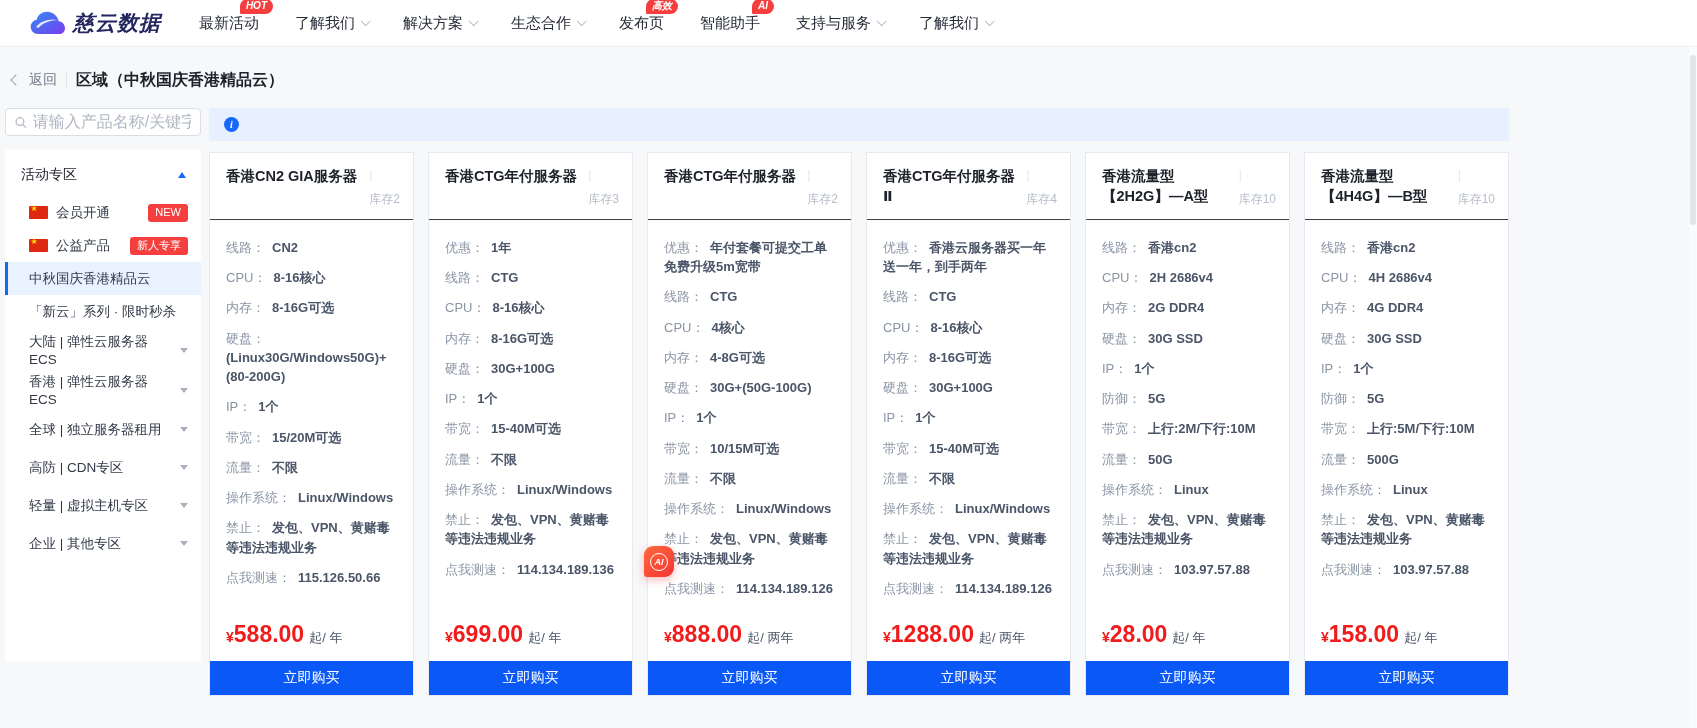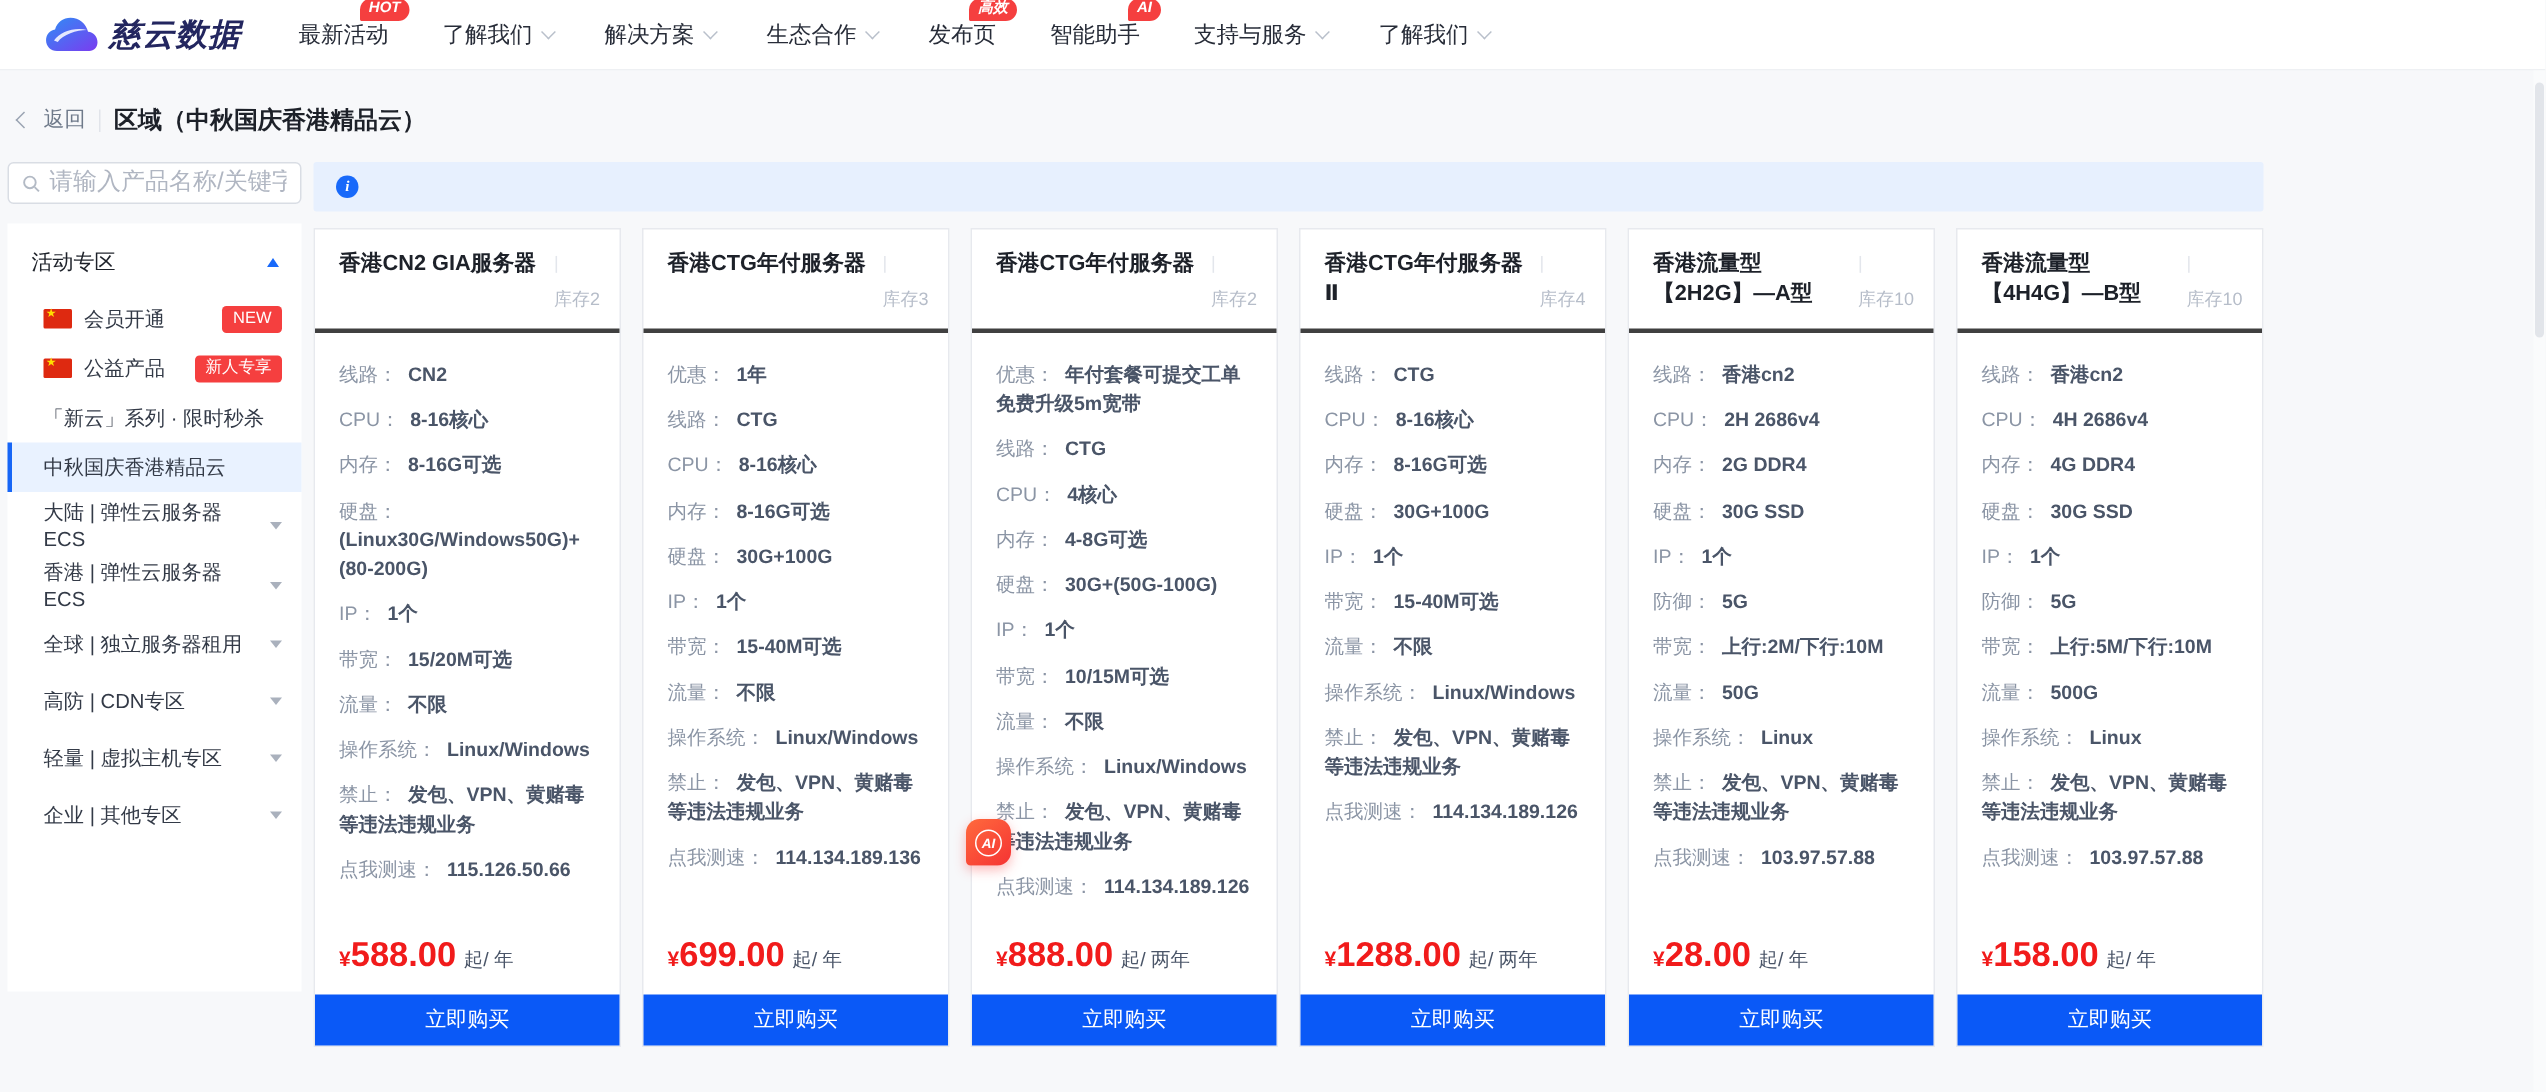--- a/index.html
+++ b/index.html
@@ -42,21 +42,21 @@
   .side-caret { margin-left:auto; width:0; height:0; border-left:4.5px solid transparent; border-right:4.5px solid transparent; border-top:5.5px solid #aab1bd; }
 
   
   main { flex:1; margin-left:8px; max-width:1300px; }
   .banner { height:33px; background:#e7f0fe; border-radius:2px; display:flex; align-items:center; padding:0 15px; gap:9px; font-size:13px; color:#33425b; }
   .info-icon { width:15px; height:15px; border-radius:50%; background:#1869fa; color:#fff; font-size:10px; font-weight:700; font-style:italic; display:flex; align-items:center; justify-content:center; flex-shrink:0; font-family:"Liberation Serif",serif; }
   .banner-link { color:#1869fa; cursor:pointer; margin:0 2px; }
 
   .cards { display:flex; gap:14px; margin-top:11px; align-items:stretch; }
   .card { flex:1 1 0; min-width:0; background:#fff; border:1px solid #e7e9ee; display:flex; flex-direction:column; }
-  .card-head { display:flex; justify-content:space-between; gap:8px; padding:13px 13px 11px 16px; border-bottom:3px solid #404040; }
+  .card-head { display:flex; justify-content:space-between; gap:8px; padding:13px 13px 11px 16px; border-bottom:1px solid #404040; }
   .card-title { font-size:14.5px; font-weight:700; color:#1d2129; line-height:1.4; }
   .card-stock { font-size:12px; color:#b6bdc9; flex-shrink:0; display:flex; gap:6px; max-width:46px; line-height:1.5;flex-direction:column; }
   .pipe { color:#e3e6ec; }
   .card-body { padding:7px 15px 2px 16px; flex:1; }
   .spec { font-size:13px; line-height:1.48; margin:11px 0; color:#8b95a5; }
   .spec-label { margin-right:7px; }
   .spec .v { color:#4a5568; font-weight:700; }
   .card-price { padding:10px 16px 13px; display:flex; align-items:baseline; margin-top:auto; }
   .cur { color:#f11b1b; font-size:14px; font-weight:700; }
   .amt { color:#f11b1b; font-size:23px; font-weight:700; }
@@ -149,25 +149,25 @@
           <div class="side-item">
             <span class="flag"></span>
             <span>会员开通</span>
             <span class="side-badge">NEW</span>
           </div>
           <div class="side-item">
             <span class="flag"></span>
             <span>公益产品</span>
             <span class="side-badge">新人专享</span>
           </div>
+          <div class="side-item active">
+            <span>中秋国庆香港精品云</span>
+          </div>
           <div class="side-item">
             <span>「新云」系列 · 限时秒杀</span>
-          </div>
-          <div class="side-item active">
-            <span>中秋国庆香港精品云</span>
           </div>
           <div class="side-item group">
             <span>大陆 | 弹性云服务器 ECS</span>
             <span class="side-caret"></span>
           </div>
           <div class="side-item group">
             <span>香港 | 弹性云服务器 ECS</span>
             <span class="side-caret"></span>
           </div>
           <div class="side-item group">
@@ -280,20 +280,21 @@
         </div>
         <div class="card">
           <div class="card-head">
             <div class="card-title">香港CTG年付服务器Ⅱ</div>
             <div class="card-stock">
               <span class="pipe">|</span>
               <span>库存4</span>
             </div>
           </div>
           <div class="card-body">
+            <div class="spec"><span class="spec-label">优惠：</span><span class="v">香港云服务器买一年送一年，到手两年</span></div>
             <div class="spec"><span class="spec-label">线路：</span><span class="v">CTG</span></div>
             <div class="spec"><span class="spec-label">CPU：</span><span class="v">8-16核心</span></div>
             <div class="spec"><span class="spec-label">内存：</span><span class="v">8-16G可选</span></div>
             <div class="spec"><span class="spec-label">硬盘：</span><span class="v">30G+100G</span></div>
             <div class="spec"><span class="spec-label">IP：</span><span class="v">1个</span></div>
             <div class="spec"><span class="spec-label">带宽：</span><span class="v">15-40M可选</span></div>
             <div class="spec"><span class="spec-label">流量：</span><span class="v">不限</span></div>
             <div class="spec"><span class="spec-label">操作系统：</span><span class="v">Linux/Windows</span></div>
             <div class="spec"><span class="spec-label">禁止：</span><span class="v">发包、VPN、黄赌毒等违法违规业务</span></div>
             <div class="spec"><span class="spec-label">点我测速：</span><span class="v">114.134.189.126</span></div>

